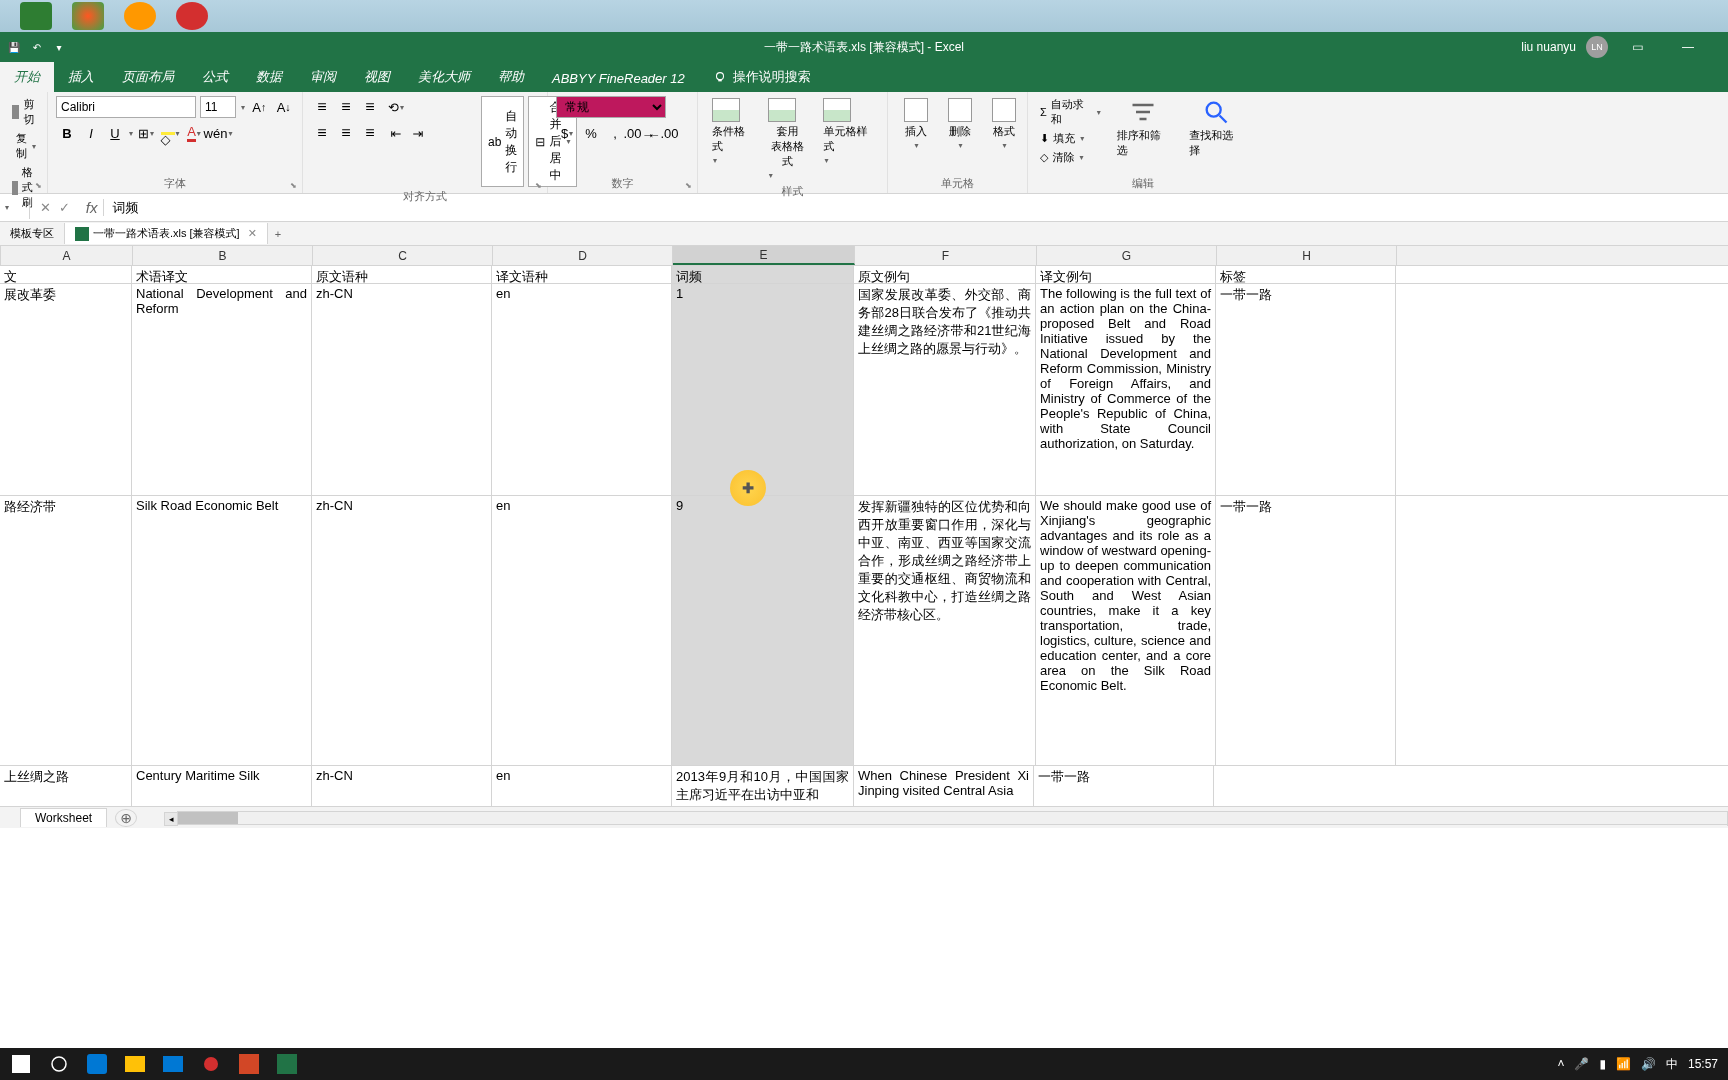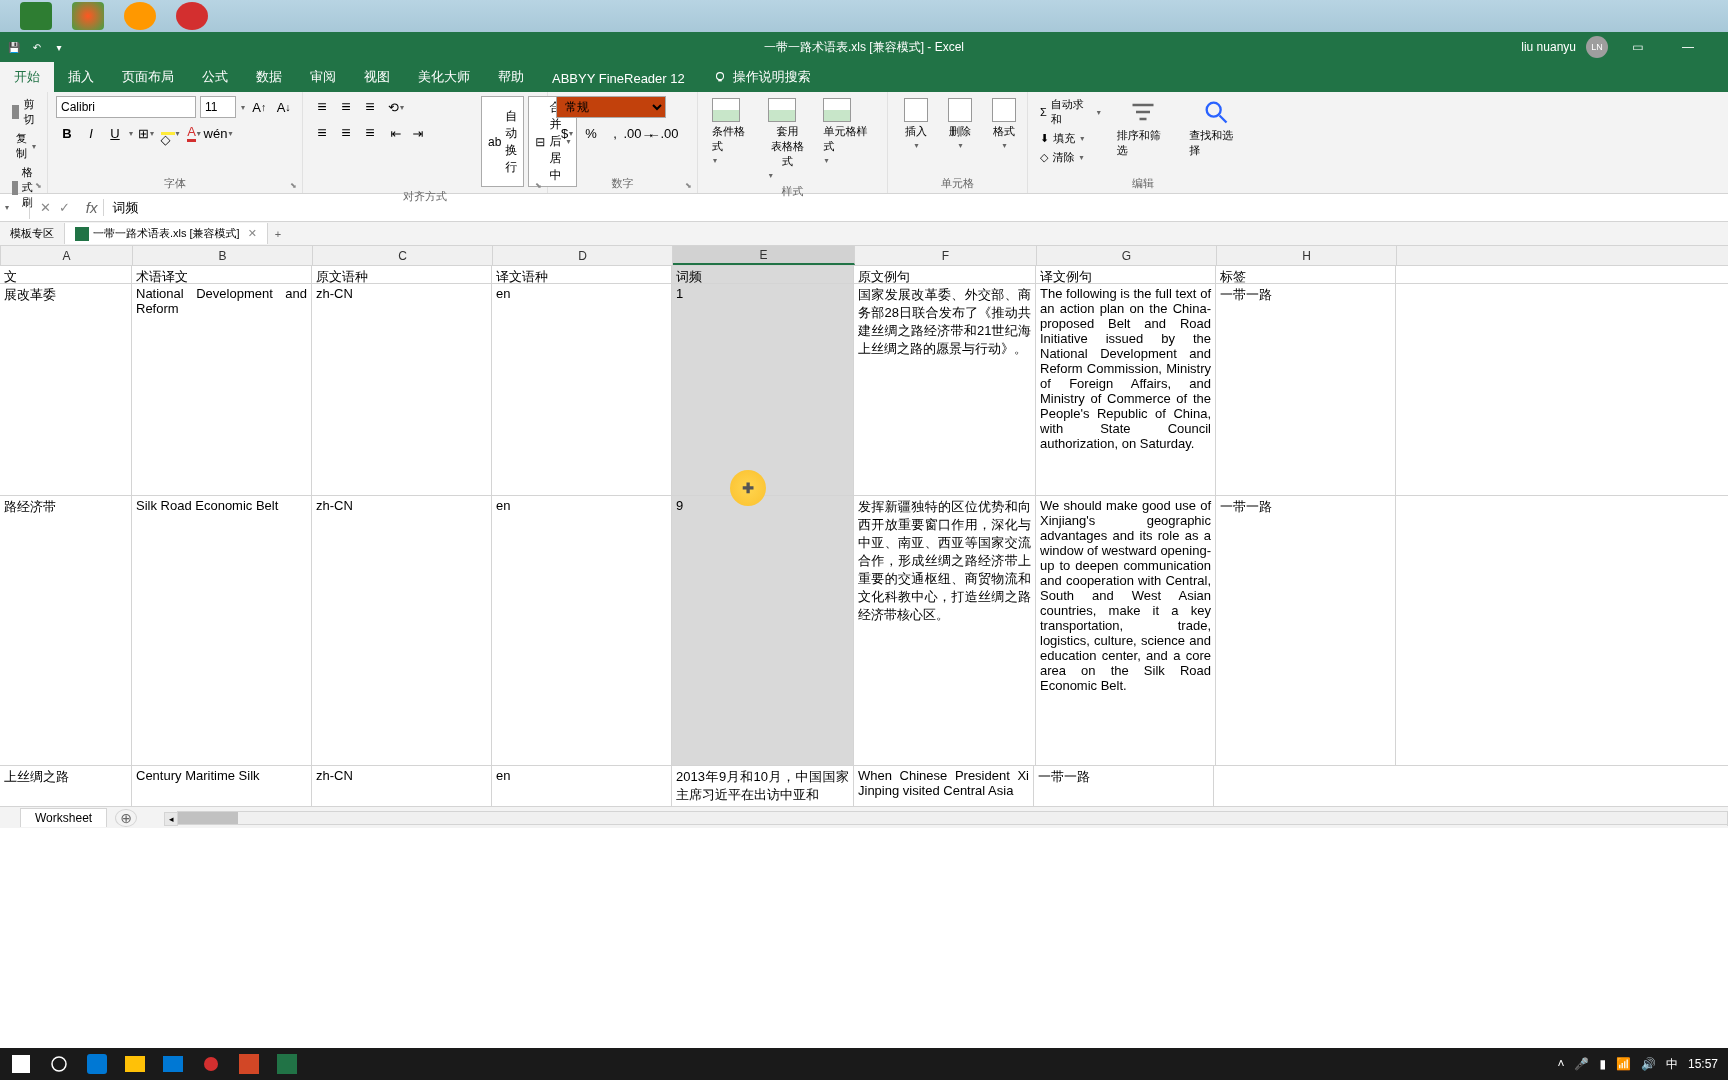--- a/index.html
+++ b/index.html
@@ -17,21 +17,21 @@
 .titlebar { height: 30px; background: #217346; color: #fff; display: flex; align-items: center; font-size: 12px; position: relative; }
 .titlebar-left { display: flex; align-items: center; gap: 8px; padding-left: 8px; }
 .tb-btn { width: 14px; height: 14px; color: #fff; display: flex; align-items: center; justify-content: center; font-size: 10px; }
 .titlebar-center { position: absolute; left: 50%; transform: translateX(-50%); }
 .titlebar-right { position: absolute; right: 12px; display: flex; align-items: center; gap: 10px; padding-right: 8px; }
 .user-badge { width: 22px; height: 22px; border-radius: 50%; background: #9e9e9e; display: flex; align-items: center; justify-content: center; font-size: 9px; color: #fff; }
 .win-btn { width: 40px; height: 28px; display: flex; align-items: center; justify-content: center; color: #fff; font-size: 12px; }
 
 
 .ribbon-tabs { height: 30px; background: #217346; display: flex; align-items: flex-end; padding-left: 0; }
-.rtab { padding: 6px 14px; font-size: 13px; color: #fff; cursor: pointer; }
+.rtab { padding: 6px 14px; font-size: 13px; color: #fff; cursor: pointer; font-style: italic; }
 .rtab.active { background: #f3f3f3; color: #217346; }
 .tell-me { display: flex; align-items: center; gap: 6px; color: #fff; padding: 6px 14px; font-size: 13px; }
 .bulb { width: 14px; height: 14px; }
 
 
 .ribbon { height: 102px; background: #f3f3f3; border-bottom: 1px solid #d4d4d4; display: flex; }
 .rgroup { border-right: 1px solid #e1e1e1; padding: 4px 8px 2px; display: flex; flex-direction: column; justify-content: space-between; position: relative; }
 .rgroup-label { font-size: 11px; color: #666; text-align: center; padding-top: 2px; }
 .rgroup-body { display: flex; gap: 4px; align-items: flex-start; }
 .clipboard-col { display: flex; flex-direction: column; gap: 2px; font-size: 11px; }
@@ -44,21 +44,21 @@
 .font-size { width: 36px; height: 22px; border: 1px solid #ababab; background: #fff; font-size: 12px; padding: 0 4px; }
 .fbtn { width: 22px; height: 22px; display: flex; align-items: center; justify-content: center; font-size: 13px; border: 1px solid transparent; }
 .dd-arrow { font-size: 8px; color: #666; margin-left: 1px; }
 
 .align-grid { display: grid; grid-template-columns: repeat(3, 22px); gap: 2px; }
 .align-btn { width: 22px; height: 22px; display: flex; align-items: center; justify-content: center; }
 
 .wrap-col { display: flex; flex-direction: row; gap: 4px; padding-left: 48px; }
 .wrap-btn { display: flex; align-items: center; gap: 4px; border: 1px solid #ababab; padding: 2px 6px; background: #fff; font-size: 12px; }
 
-.num-format { width: 110px; height: 22px; border: 1px solid #ababab; background: #c2410c; font-size: 12px; padding: 0 4px; margin-bottom: 4px; }
+.num-format { width: 110px; height: 22px; border: 1px solid #ababab; background: #be185d; font-size: 12px; padding: 0 4px; margin-bottom: 4px; }
 .num-btns { display: flex; gap: 2px; }
 
 .style-btn { display: flex; flex-direction: column; align-items: flex-start; gap: 2px; font-size: 11px; padding: 2px 6px; }
 .style-icon { width: 28px; height: 24px; background: linear-gradient(to bottom, #fff 50%, #c8e6c9 50%); border: 1px solid #999; }
 
 .cell-btn { display: flex; flex-direction: column; align-items: center; gap: 2px; font-size: 11px; padding: 2px 8px; }
 .cell-icon { width: 24px; height: 24px; border: 1px solid #999; background: #fff; position: relative; }
 
 .edit-col { display: flex; flex-direction: column; gap: 2px; font-size: 11px; }
 .edit-item { display: flex; align-items: center; gap: 4px; padding: 1px 4px; }

